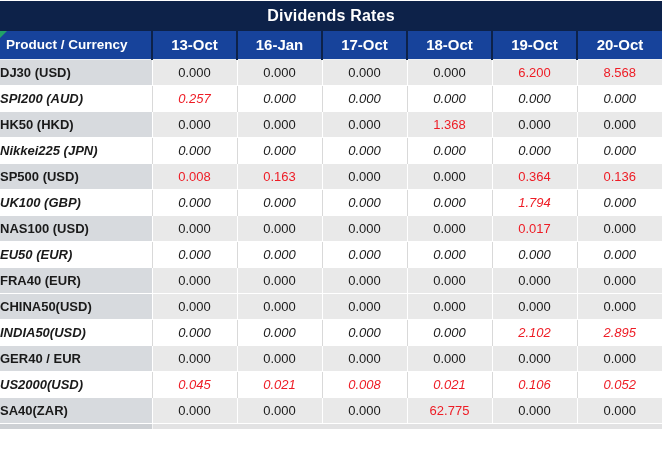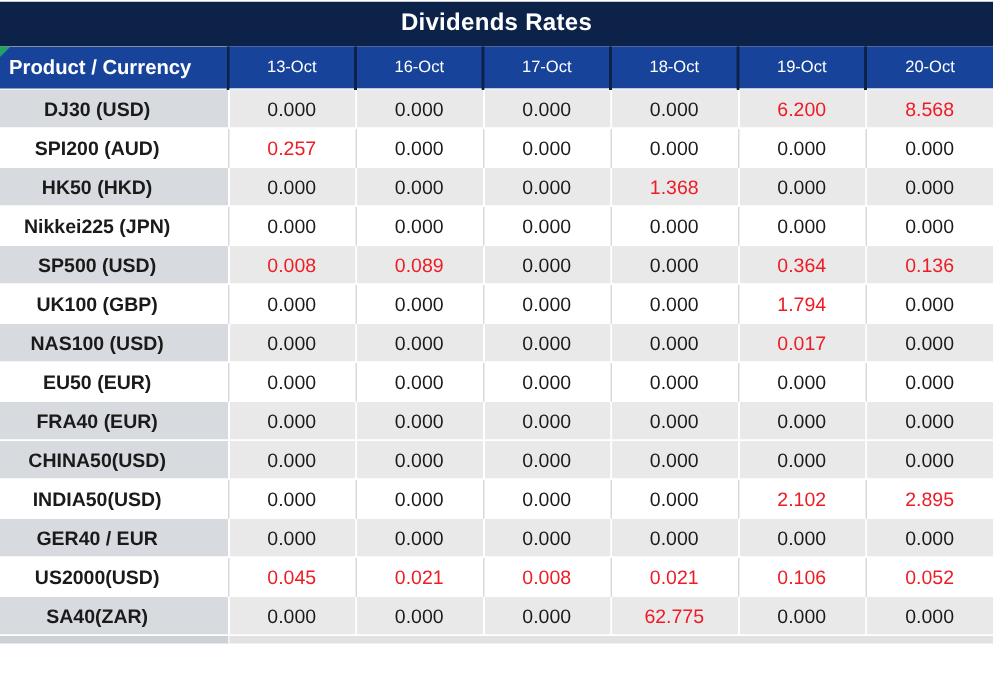--- a/index.html
+++ b/index.html
@@ -23,44 +23,44 @@
     position:relative;
   }
   .title-bar{
     height:30px;background:var(--title-bg);color:#fff;
     display:flex;align-items:center;justify-content:center;
     font-size:16px;font-weight:bold;letter-spacing:.2px;
   }
   table.rates{border-collapse:collapse;table-layout:fixed;width:662px;}
   thead th{
     height:28px;background:var(--header-bg);color:var(--header-text);
-    font-size:11px;font-weight:normal;text-align:center;
+    font-size:15px;font-weight:bold;text-align:center;
     border-left:2px solid var(--title-bg);
     border-bottom:1px solid #eef0f2;
   }
   th.product-header{
     font-weight:bold;text-align:left;padding-left:6px;font-size:13.5px;
     border-left:none;position:relative;
   }
   .corner-triangle{
     position:absolute;top:0;left:0;width:0;height:0;
     border-top:7px solid var(--green);border-right:7px solid transparent;
   }
   tbody td{
     height:26px;font-size:13px;text-align:center;color:var(--text);
     padding:0;white-space:nowrap;overflow:hidden;
   }
-  tbody td.label{text-align:center;padding-right:22px;font-weight:bold;}
+  tbody td.label{text-align:left;padding-right:22px;font-weight:bold;}
   tr.shaded td{
     background:var(--shaded);
     border-top:1px solid #ffffff;border-bottom:1px solid #ffffff;
     border-right:1px solid rgba(255,255,255,.9);
   }
   tr.shaded td.label{background:var(--shaded-label);}
-  tr.plain td{background:var(--plain);border-right:1px solid var(--grid);}
+  tr.plain td{background:var(--plain);border-right:1px solid var(--grid);font-style:italic;}
   tbody td:last-child, thead th:last-child{border-right:none;}
   td.red{color:var(--red);}
   .bottom-strip{display:flex;height:5px;width:662px;}
   .strip-left{width:152px;background:#cdd0d4;}
   .strip-right{flex:1;background:#e2e2e3;border-left:1px solid #f4f4f4;}
 </style>
 </head>
 <body>
 
 <div class="app">
@@ -80,21 +80,21 @@
         <col style="width:85px">
     </colgroup>
     <thead>
       <tr>
         <th class="product-header">
           <span class="corner-triangle"></span>
           <span>Product / Currency</span>
         </th>
 
       <th class="date-header">13-Oct</th>
-          <th class="date-header">16-Oct</th>
+          <th class="date-header">16-Jan</th>
           <th class="date-header">17-Oct</th>
           <th class="date-header">18-Oct</th>
           <th class="date-header">19-Oct</th>
           <th class="date-header">20-Oct</th>
         </tr>
     </thead>
     <tbody>
 
     <tr class="shaded">
           <td class="label">DJ30 (USD)</td>
@@ -128,21 +128,21 @@
           <td class="value">0.000</td>
           <td class="value">0.000</td>
           <td class="value">0.000</td>
           <td class="value">0.000</td>
           <td class="value">0.000</td>
           <td class="value">0.000</td>
         </tr>
         <tr class="shaded">
           <td class="label">SP500 (USD)</td>
           <td class="value red">0.008</td>
-          <td class="value red">0.089</td>
+          <td class="value red">0.163</td>
           <td class="value">0.000</td>
           <td class="value">0.000</td>
           <td class="value red">0.364</td>
           <td class="value red">0.136</td>
         </tr>
         <tr class="plain">
           <td class="label">UK100 (GBP)</td>
           <td class="value">0.000</td>
           <td class="value">0.000</td>
           <td class="value">0.000</td>

